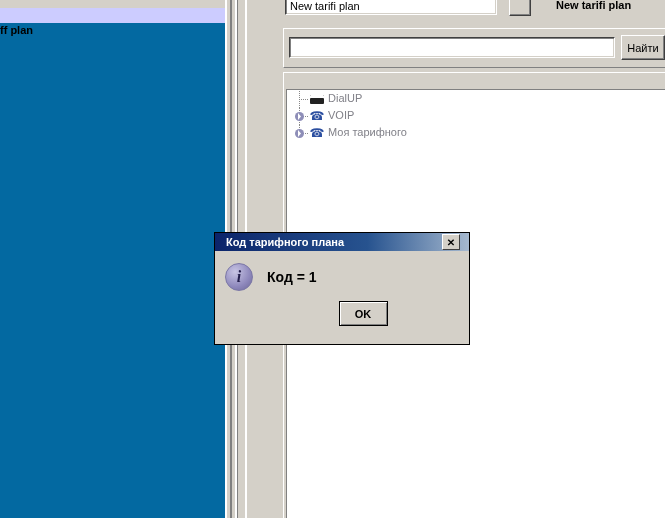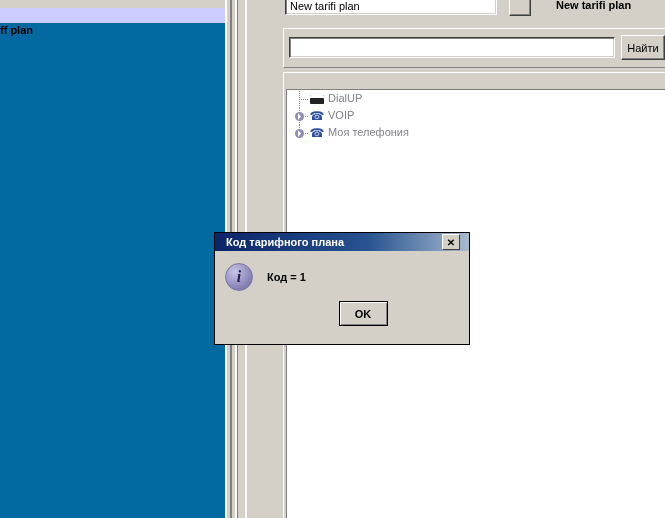--- a/index.html
+++ b/index.html
@@ -322,21 +322,21 @@
     justify-content: center;
     font-family: Georgia, serif;
     font-weight: bold;
     font-style: italic;
     color: #241f4c;
     font-size: 16px;
     margin-right: 14px;
   }
   .dialog-msg {
     font-weight: bold;
-    font-size: 11px;
+    font-size: 14px;
   }
   .dialog-btn-row {
     text-align: center;
     padding-top: 4px;
     margin-left: 42px;
   }
   .dialog-ok {
     width: 47px;
     height: 23px;
     border: 1px solid #000;
@@ -394,21 +394,21 @@
           <span class="tree-toggle"></span>
           <span class="tree-icon icon-phone">☎</span>
           <span class="tree-label">VOIP</span>
         </div>
 
         <div class="tree-node">
           <div class="tree-line-v" style="height:9px"></div>
           <div class="tree-line-h"></div>
           <span class="tree-toggle"></span>
           <span class="tree-icon icon-phone">☎</span>
-          <span class="tree-label">Моя телефония</span>
+          <span class="tree-label">Моя тарифного</span>
         </div>
 
       </div>
     </div>
   </div>
 
   <div class="dialog">
     <div class="dialog-titlebar">
       <span class="dialog-title">Код тарифного плана</span>
       <span class="dialog-close">✕</span>

